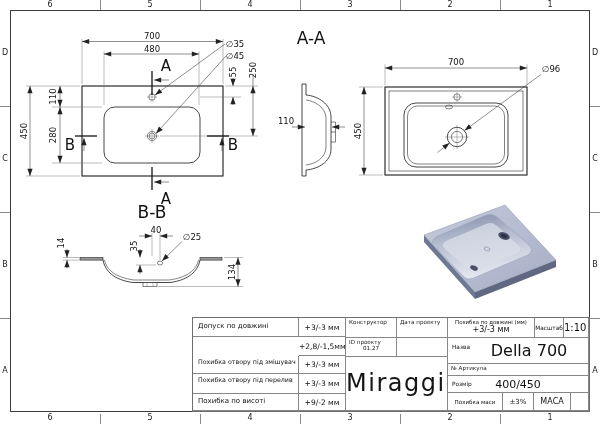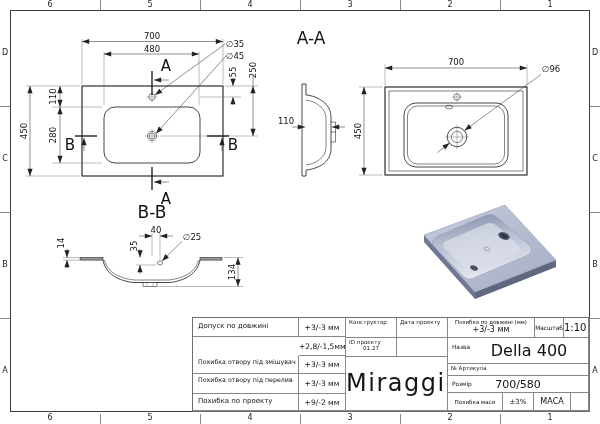--- a/index.html
+++ b/index.html
@@ -246,47 +246,47 @@
   </svg>
 
   <div id="tb">
     <div class="tb lbl" style="left:0;top:0;width:106px;height:19px">Допуск по довжині</div>
     <div class="tb val" style="left:106px;top:0;width:47px;height:19px;line-height:19px">+3/-3 мм</div>
     <div class="tb val" style="left:106px;top:19px;width:47px;height:19px;line-height:19px">+2,8/-1,5мм</div>
     <div class="tb lbl2" style="left:0;top:38px;width:106px;height:18px">Похибка отвору під змішувач</div>
     <div class="tb val" style="left:106px;top:38px;width:47px;height:18px;line-height:18px">+3/-3 мм</div>
     <div class="tb lbl2" style="left:0;top:56px;width:106px;height:20px">Похибка отвору під перелив</div>
     <div class="tb val" style="left:106px;top:56px;width:47px;height:20px;line-height:20px">+3/-3 мм</div>
-    <div class="tb lbl" style="left:0;top:76px;width:106px;height:17px;padding-top:3px">Похибка по проекту</div>
+    <div class="tb lbl" style="left:0;top:76px;width:106px;height:17px;padding-top:3px">Похибка по висоті</div>
     <div class="tb val" style="left:106px;top:76px;width:47px;height:17px;line-height:17px">+9/-2 мм</div>
 
     <div class="tb tinylbl" style="left:153px;top:0;width:51px;height:20px">Конструктор</div>
     <div class="tb tinylbl" style="left:204px;top:0;width:51px;height:20px">Дата проекту</div>
     <div class="tb" style="left:153px;top:20px;width:51px;height:19px">
       <div class="tinylbl">ID проекту</div>
       <div style="font-size:5.6px;text-align:center">01.27</div>
     </div>
     <div class="tb" style="left:204px;top:20px;width:51px;height:19px"></div>
     <div class="tb logo" style="left:153px;top:39px;width:102px;height:54px">Miraggio</div>
 
     <div class="tb" style="left:255px;top:0;width:87px;height:20px">
       <div style="font-size:5.4px;text-align:center;padding-top:1px">Похибка по довжині (мм)</div>
       <div style="font-size:8px;text-align:center">+3/-3 мм</div>
     </div>
     <div class="tb" style="left:342px;top:0;width:29px;height:20px;font-size:5.8px;text-align:center;line-height:20px">Масштаб</div>
     <div class="tb" style="left:371px;top:0;width:25px;height:20px;font-size:10px;line-height:20px">1:10</div>
 
     <div class="tb" style="left:255px;top:20px;width:141px;height:26px;position:absolute">
       <span style="position:absolute;left:4px;top:6px;font-size:5.8px">Назва</span>
-      <div style="font-size:16px;text-align:center;line-height:26px;padding-left:22px">Della 400</div>
+      <div style="font-size:16px;text-align:center;line-height:26px;padding-left:22px">Della 700</div>
     </div>
     <div class="tb tinylbl" style="left:255px;top:46px;width:141px;height:12px">№ Артикула</div>
     <div class="tb" style="left:255px;top:58px;width:141px;height:17px;position:absolute">
       <span style="position:absolute;left:4px;top:5px;font-size:5.8px">Розмір</span>
-      <div style="font-size:11px;text-align:center;line-height:17px">700/580</div>
+      <div style="font-size:11px;text-align:center;line-height:17px">400/450</div>
     </div>
     <div class="tb" style="left:255px;top:75px;width:55px;height:18px;font-size:5.6px;text-align:center;line-height:18px">Похибка маси</div>
     <div class="tb" style="left:310px;top:75px;width:31px;height:18px;font-size:7px;text-align:center;line-height:18px">±3%</div>
     <div class="tb" style="left:341px;top:75px;width:37px;height:18px;font-size:8px;text-align:center;line-height:18px">МАСА</div>
     <div class="tb" style="left:378px;top:75px;width:18px;height:18px"></div>
   </div>
 
 </div>
 
 </body></html>

